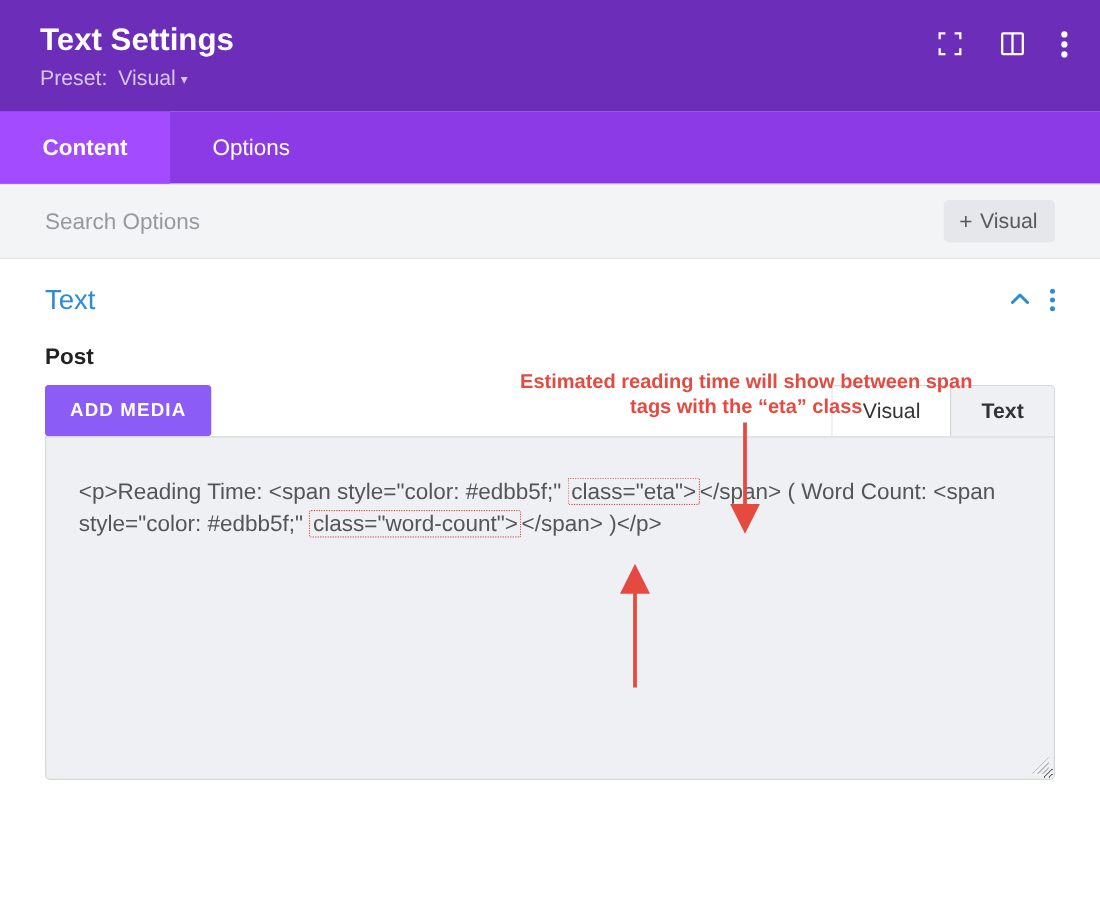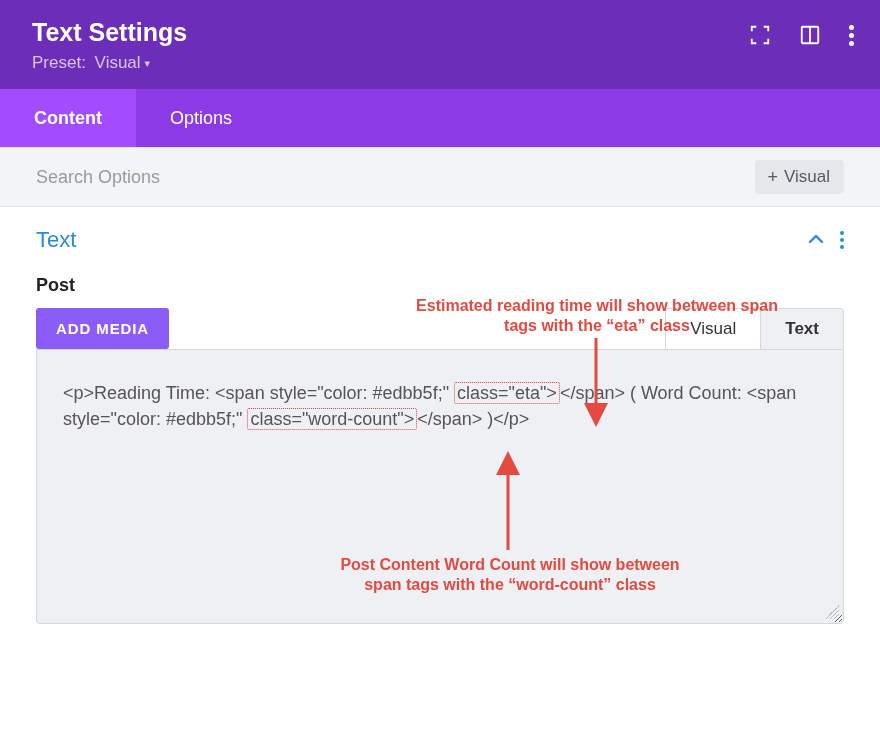--- a/index.html
+++ b/index.html
@@ -315,14 +315,13 @@
       </marker>
     </defs>
 
     <line x1="596" y1="338" x2="596" y2="415" stroke="#e44a3f" stroke-width="3" marker-end="url(#arrowhead)"></line>
 
     <line x1="508" y1="550" x2="508" y2="463" stroke="#e44a3f" stroke-width="3" marker-end="url(#arrowhead)"></line>
   </svg>
 
   <div class="anno-text" style="left:412px; top:296px; width:370px;">Estimated reading time will show between span tags with the “eta” class</div>
 
-  <div class="anno-text" style="left:320px; top:555px; width:380px;">Post Content Word Count will show between span tags with the “word-count” class</div>
 </div>
 
 </body></html>

